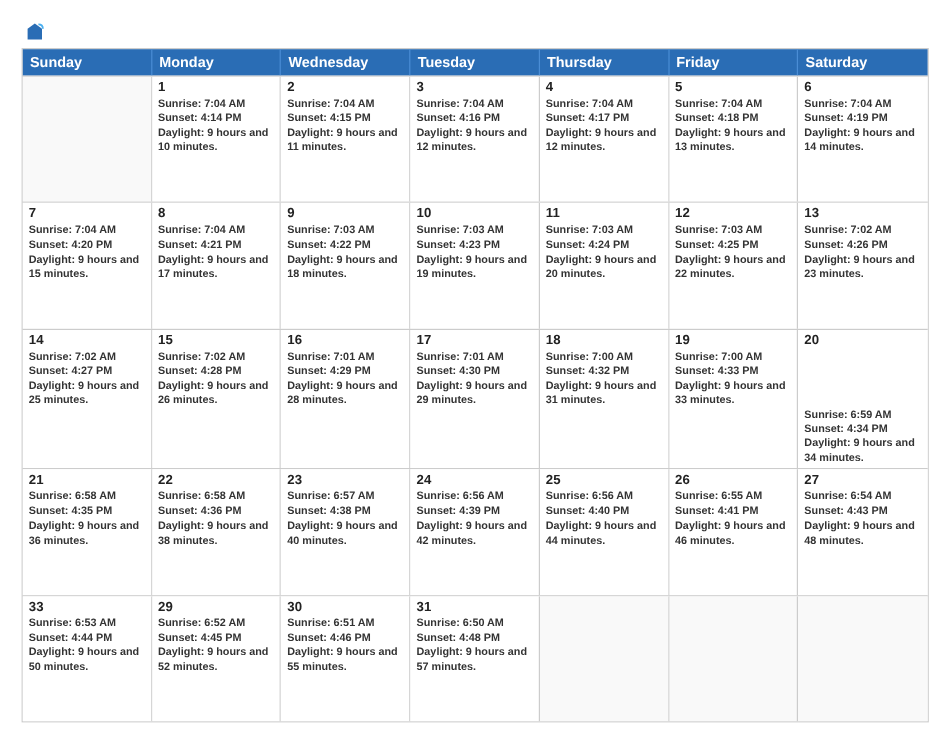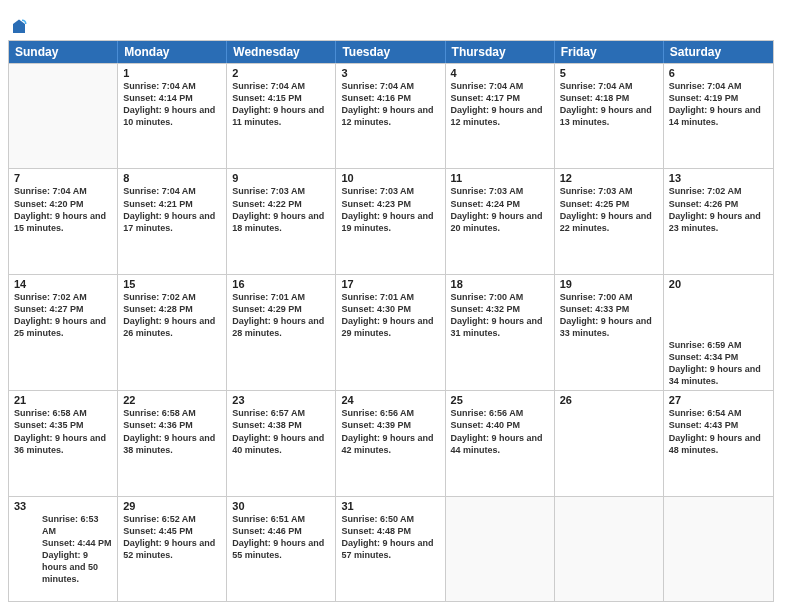--- a/index.html
+++ b/index.html
@@ -7,21 +7,21 @@
       font-family: Arial, sans-serif;
       background: #fff;
       width: 792px;
       height: 612px;
       overflow: hidden;
     }
     .page {
       width: 792px;
       height: 612px;
       background: #fff;
-      padding: 18px 18px 10px 8px;
+      padding: 18px 18px 10px 18px;
       display: flex;
       flex-direction: column;
     }
     .header {
       display: flex;
       justify-content: space-between;
       align-items: flex-start;
       margin-bottom: 8px;
     }
     .logo {
@@ -298,32 +298,35 @@
 Daylight: 9 hours and 42 minutes.</div>
           </div>
           <div class="cal-cell">
             <div class="day-number">25</div>
             <div class="cell-info" style="white-space: pre-line;">Sunrise: 6:56 AM
 Sunset: 4:40 PM
 Daylight: 9 hours and 44 minutes.</div>
           </div>
           <div class="cal-cell">
             <div class="day-number">26</div>
+            <div class="cell-info" style="white-space: pre-line;">Sunrise: 6:55 AM
+Sunset: 4:41 PM
+Daylight: 9 hours and 46 minutes.</div>
           </div>
           <div class="cal-cell">
             <div class="day-number">27</div>
             <div class="cell-info" style="white-space: pre-line;">Sunrise: 6:54 AM
 Sunset: 4:43 PM
 Daylight: 9 hours and 48 minutes.</div>
           </div>
         </div>
         <div class="cal-row">
           <div class="cal-cell">
             <div class="day-number">33</div>
-            <div class="cell-info" style="white-space: pre-line; margin-left: 28px;">Sunrise: 6:53 AM
+            <div class="cell-info" style="white-space: pre-line;">Sunrise: 6:53 AM
 Sunset: 4:44 PM
 Daylight: 9 hours and 50 minutes.</div>
           </div>
           <div class="cal-cell">
             <div class="day-number">29</div>
             <div class="cell-info" style="white-space: pre-line;">Sunrise: 6:52 AM
 Sunset: 4:45 PM
 Daylight: 9 hours and 52 minutes.</div>
           </div>
           <div class="cal-cell">

